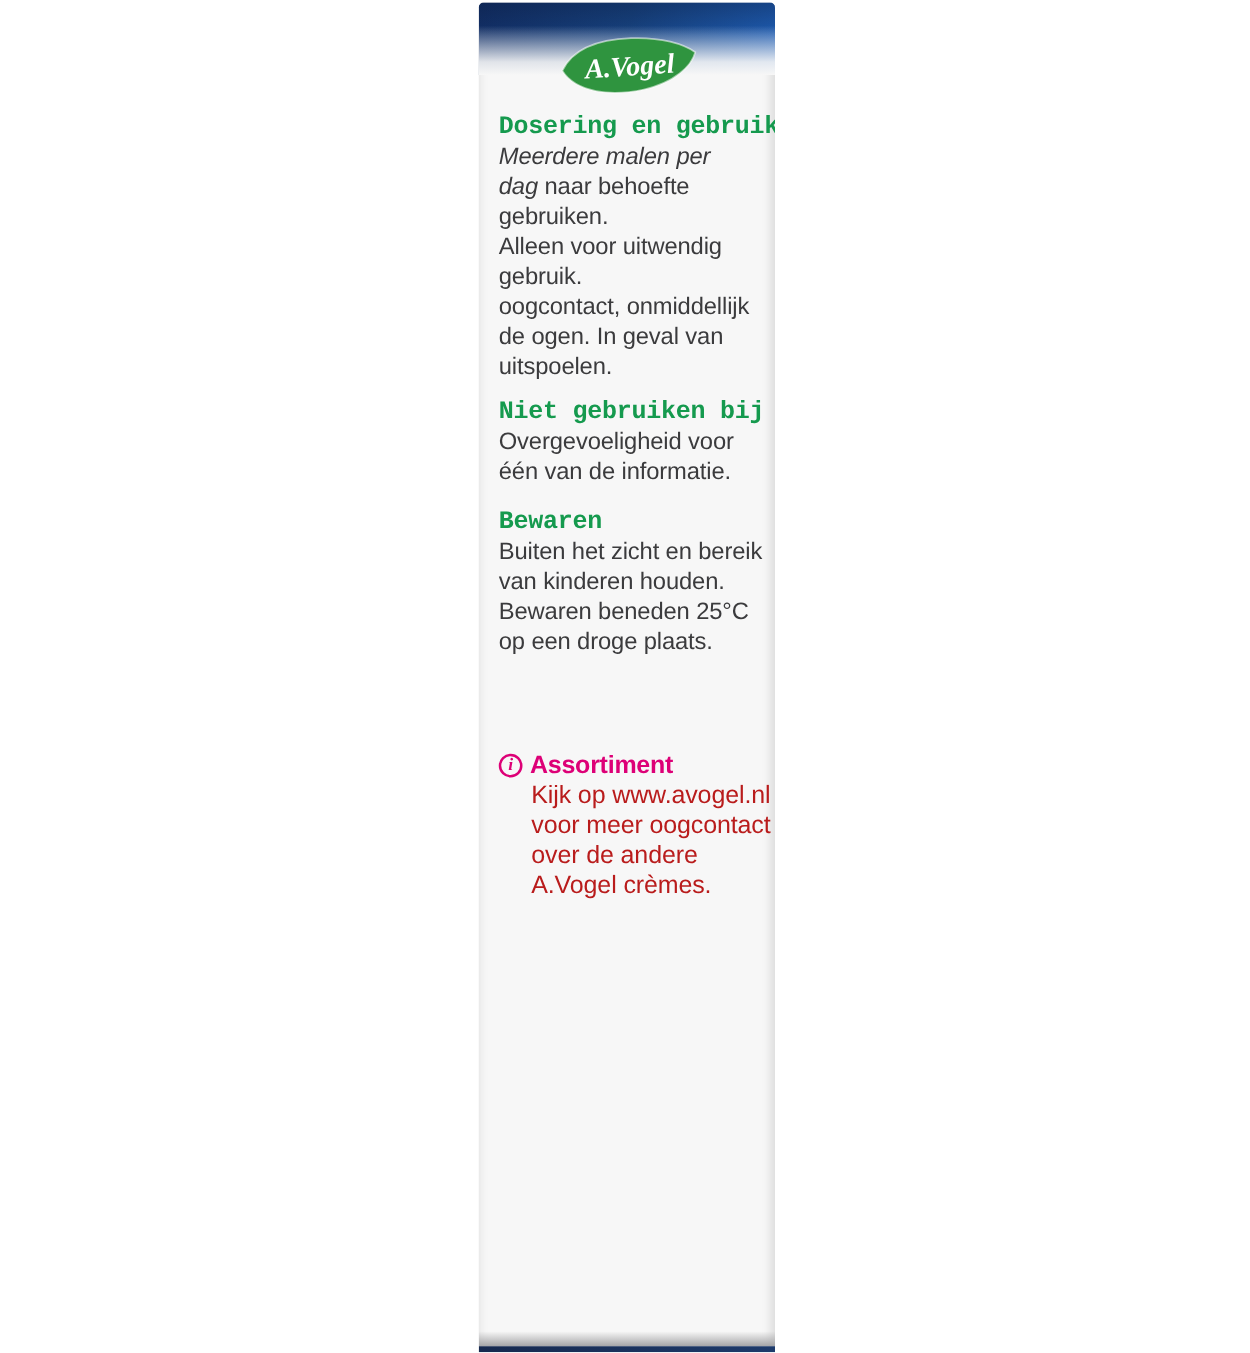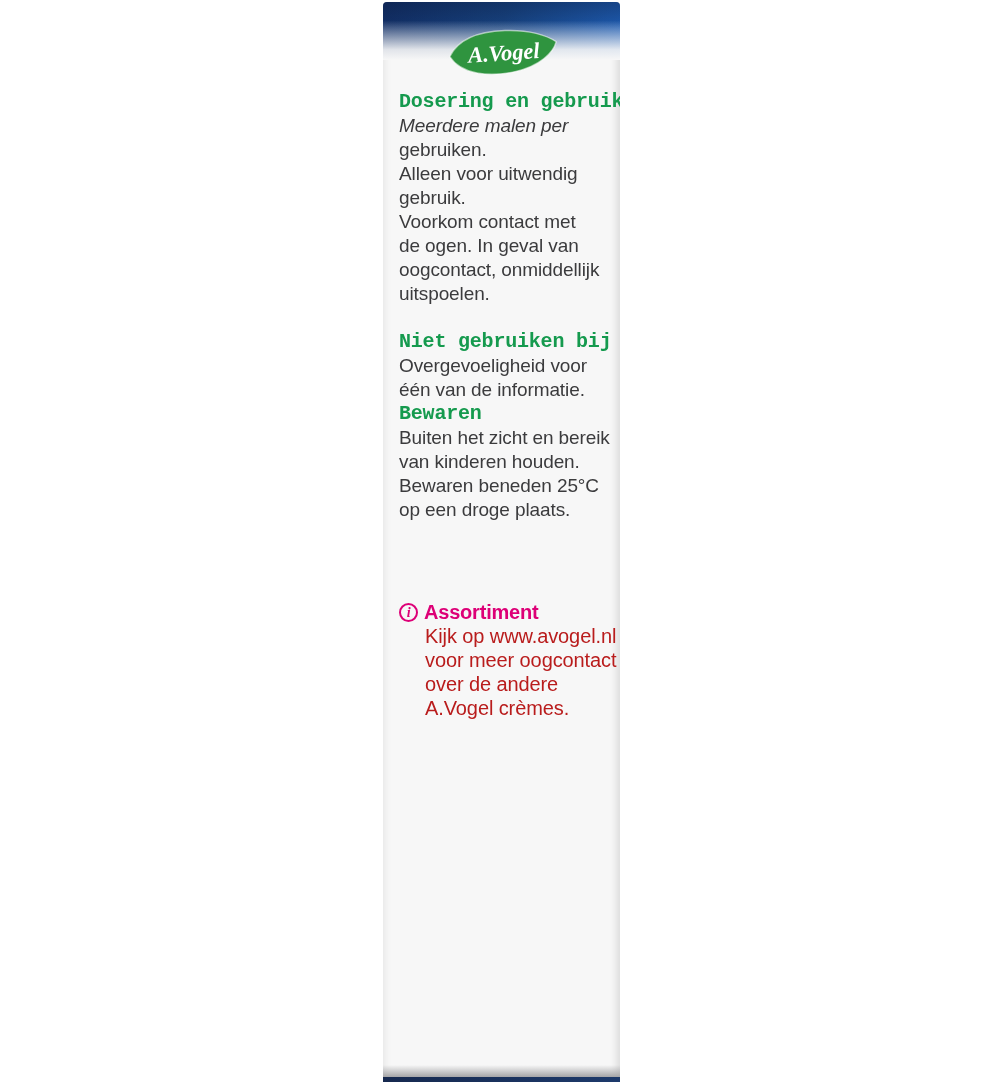--- a/index.html
+++ b/index.html
@@ -62,22 +62,22 @@
   .text-line {
     font-size: 19px;
     line-height: 24px;
     color: #3b3b3d;
     letter-spacing: -0.1px;
     white-space: nowrap;
   }
   .text-line .it { font-style: italic; }
   .section { margin: 0; }
   .sec-0 { margin-top: 30px; }
-  .sec-1 { margin-top: 24px; }
-  .sec-2 { }
+  .sec-1 { margin-top: 12px; }
+  .sec-2 { margin-top: 16px; }
   .assortiment {
     position: absolute;
     left: 16px;
     top: 598px;
     width: 210px;
     color: #dd0077;
   }
   .assort-head {
     display: flex;
     align-items: center;
@@ -139,26 +139,26 @@
       <svg viewBox="0 0 120 52">
         <path d="M3 31 C12 12 34 4 62 3 C88 2 107 8 117 15 C114 27 99 41 73 47 C45 53 15 50 3 31 Z" fill="#2f943f" stroke="rgba(255,255,255,0.55)" stroke-width="1.5"></path>
         <text x="61" y="35" text-anchor="middle" font-family="Liberation Serif, serif" font-style="italic" font-weight="bold" font-size="24" fill="#ffffff" transform="rotate(-4 61 30)">A.Vogel</text>
       </svg>
     </div>
 
     <div class="content" id="sections">
         <div class="section sec-0">
           <div class="section-heading">Dosering en gebruik</div>
           <div class="text-line"><span class="it">Meerdere malen per</span></div>
+          <div class="text-line"><span class="it">dag</span><span> naar behoefte</span></div>
           <div class="text-line">gebruiken.</div>
           <div class="text-line">Alleen voor uitwendig</div>
           <div class="text-line">gebruik.</div>
-          <div class="text-line">Voorkom contact met</div>
+          <div class="text-line">oogcontact, onmiddellijk</div>
           <div class="text-line">de ogen. In geval van</div>
-          <div class="text-line">oogcontact, onmiddellijk</div>
           <div class="text-line">uitspoelen.</div>
         </div>
         <div class="section sec-1">
           <div class="section-heading">Niet gebruiken bij</div>
           <div class="text-line">Overgevoeligheid voor</div>
           <div class="text-line">één van de informatie.</div>
         </div>
         <div class="section sec-2">
           <div class="section-heading">Bewaren</div>
           <div class="text-line">Buiten het zicht en bereik</div>

